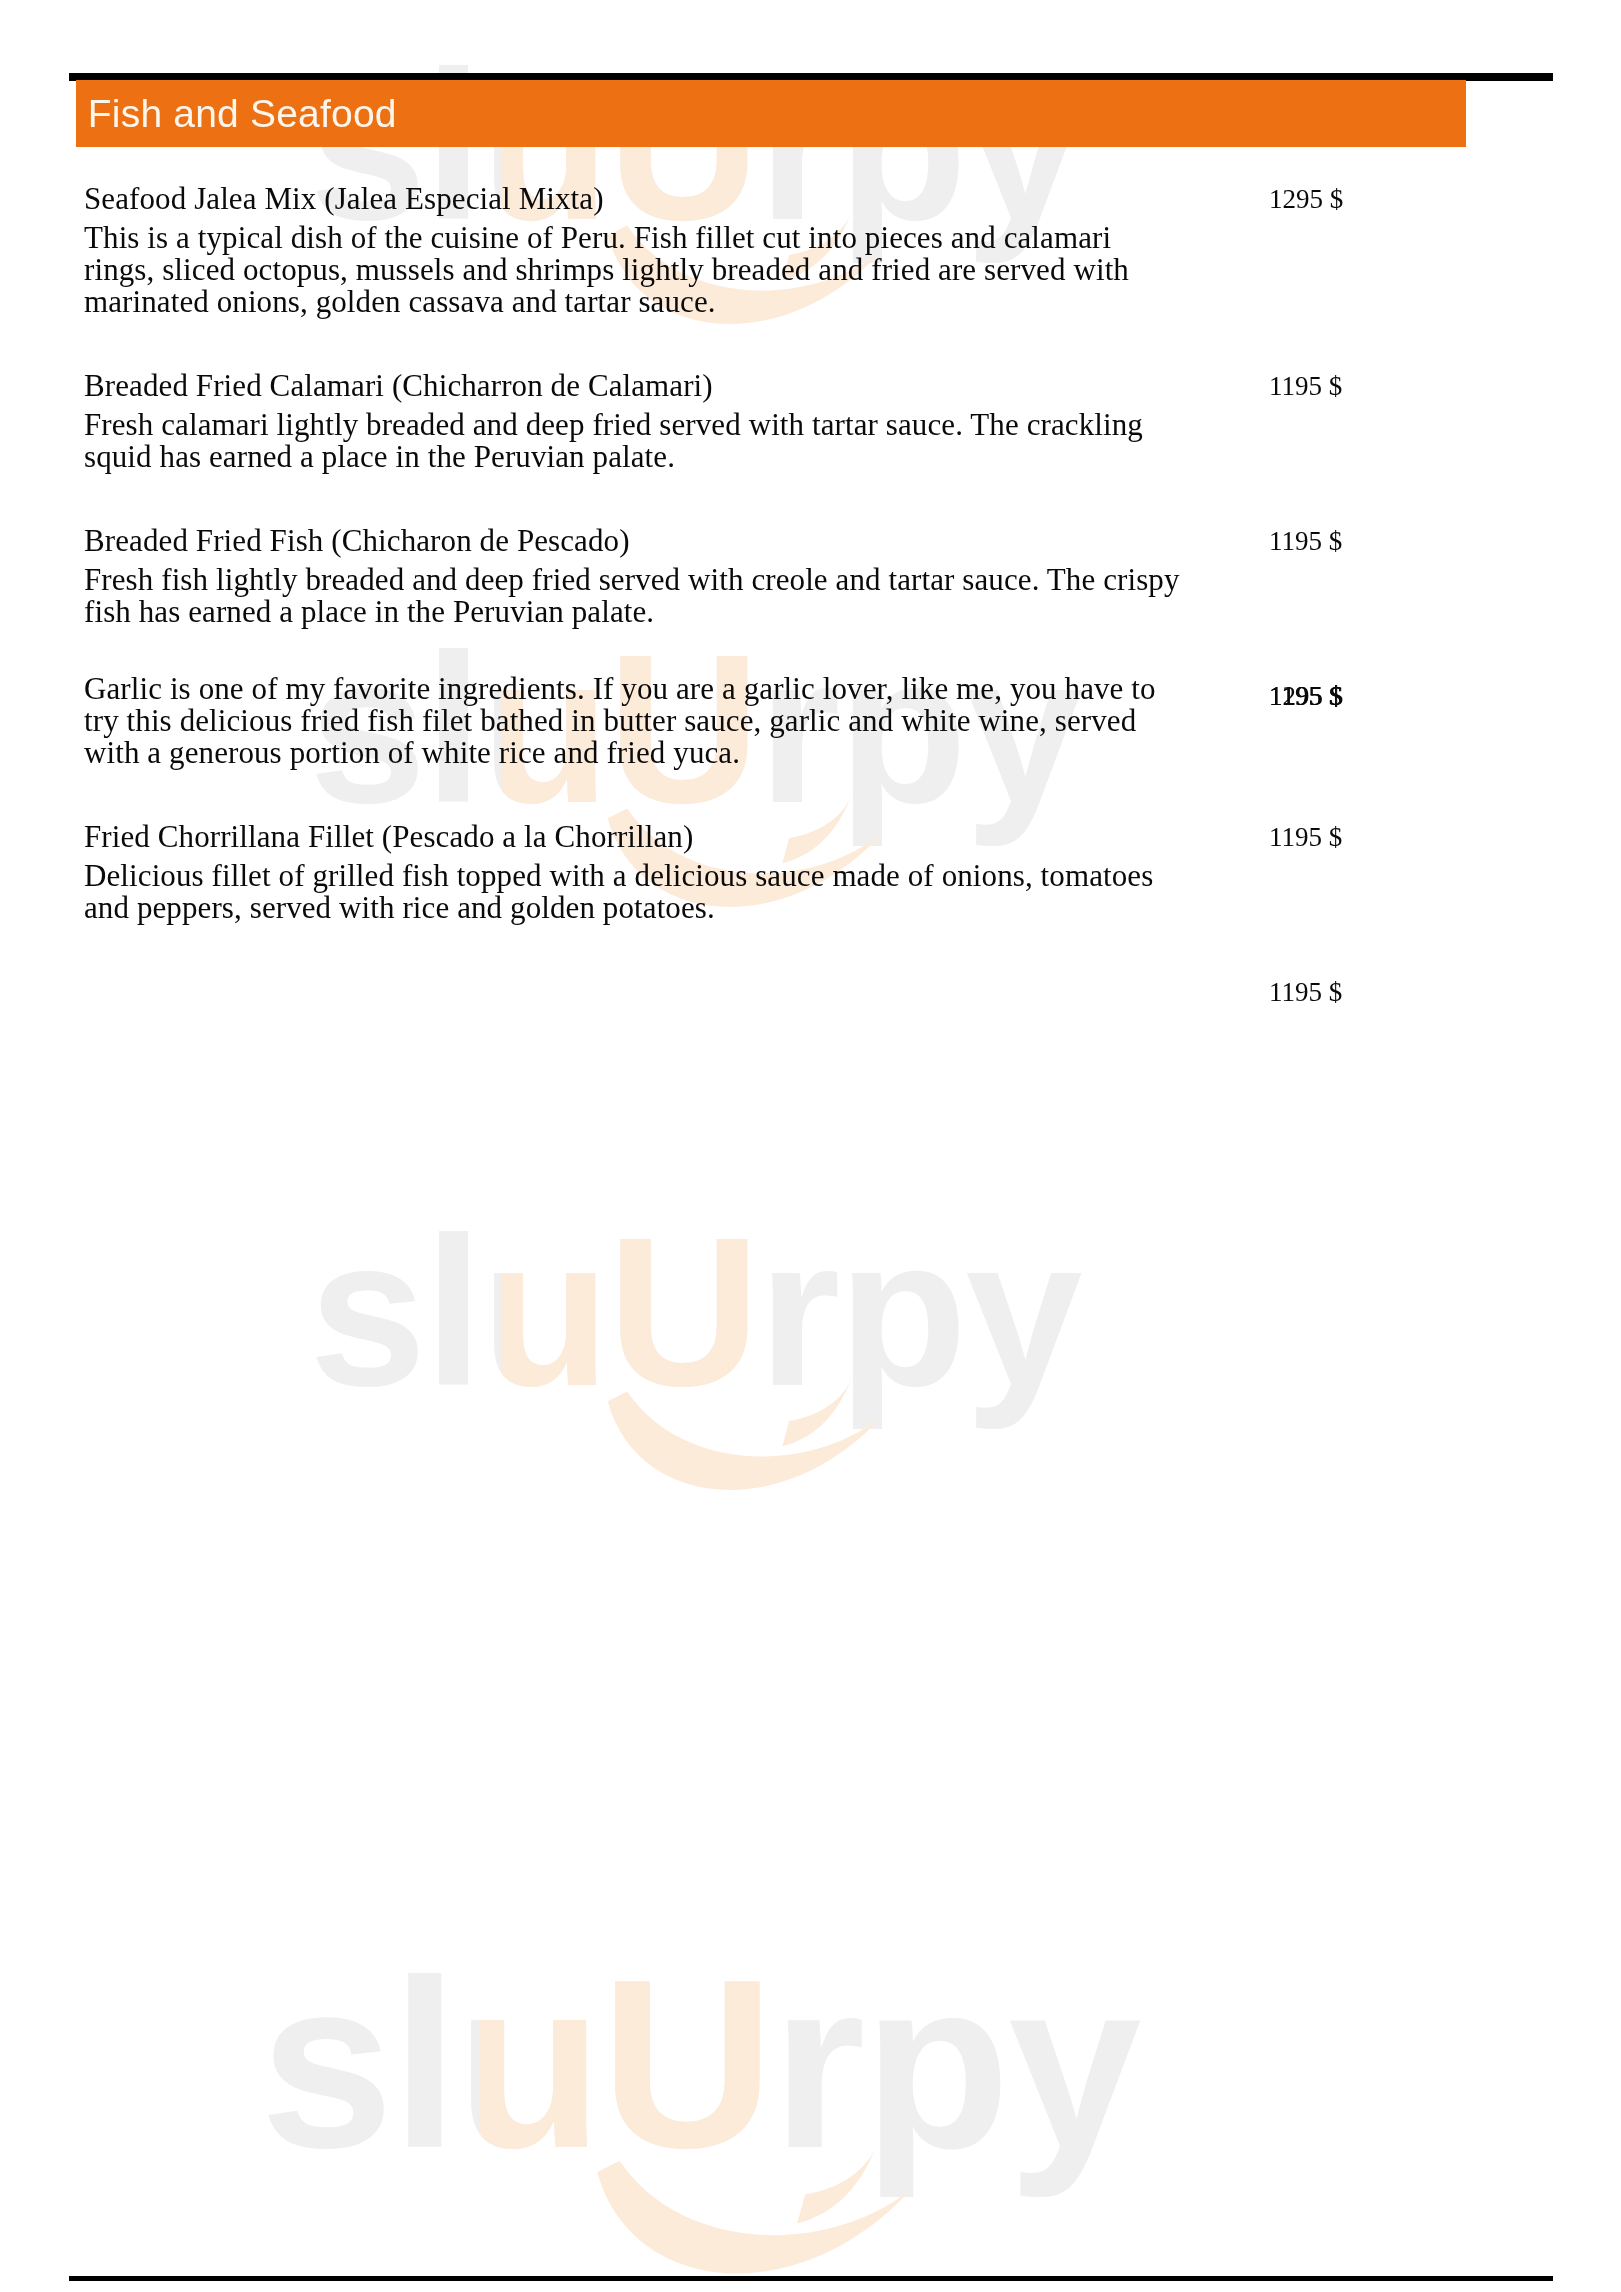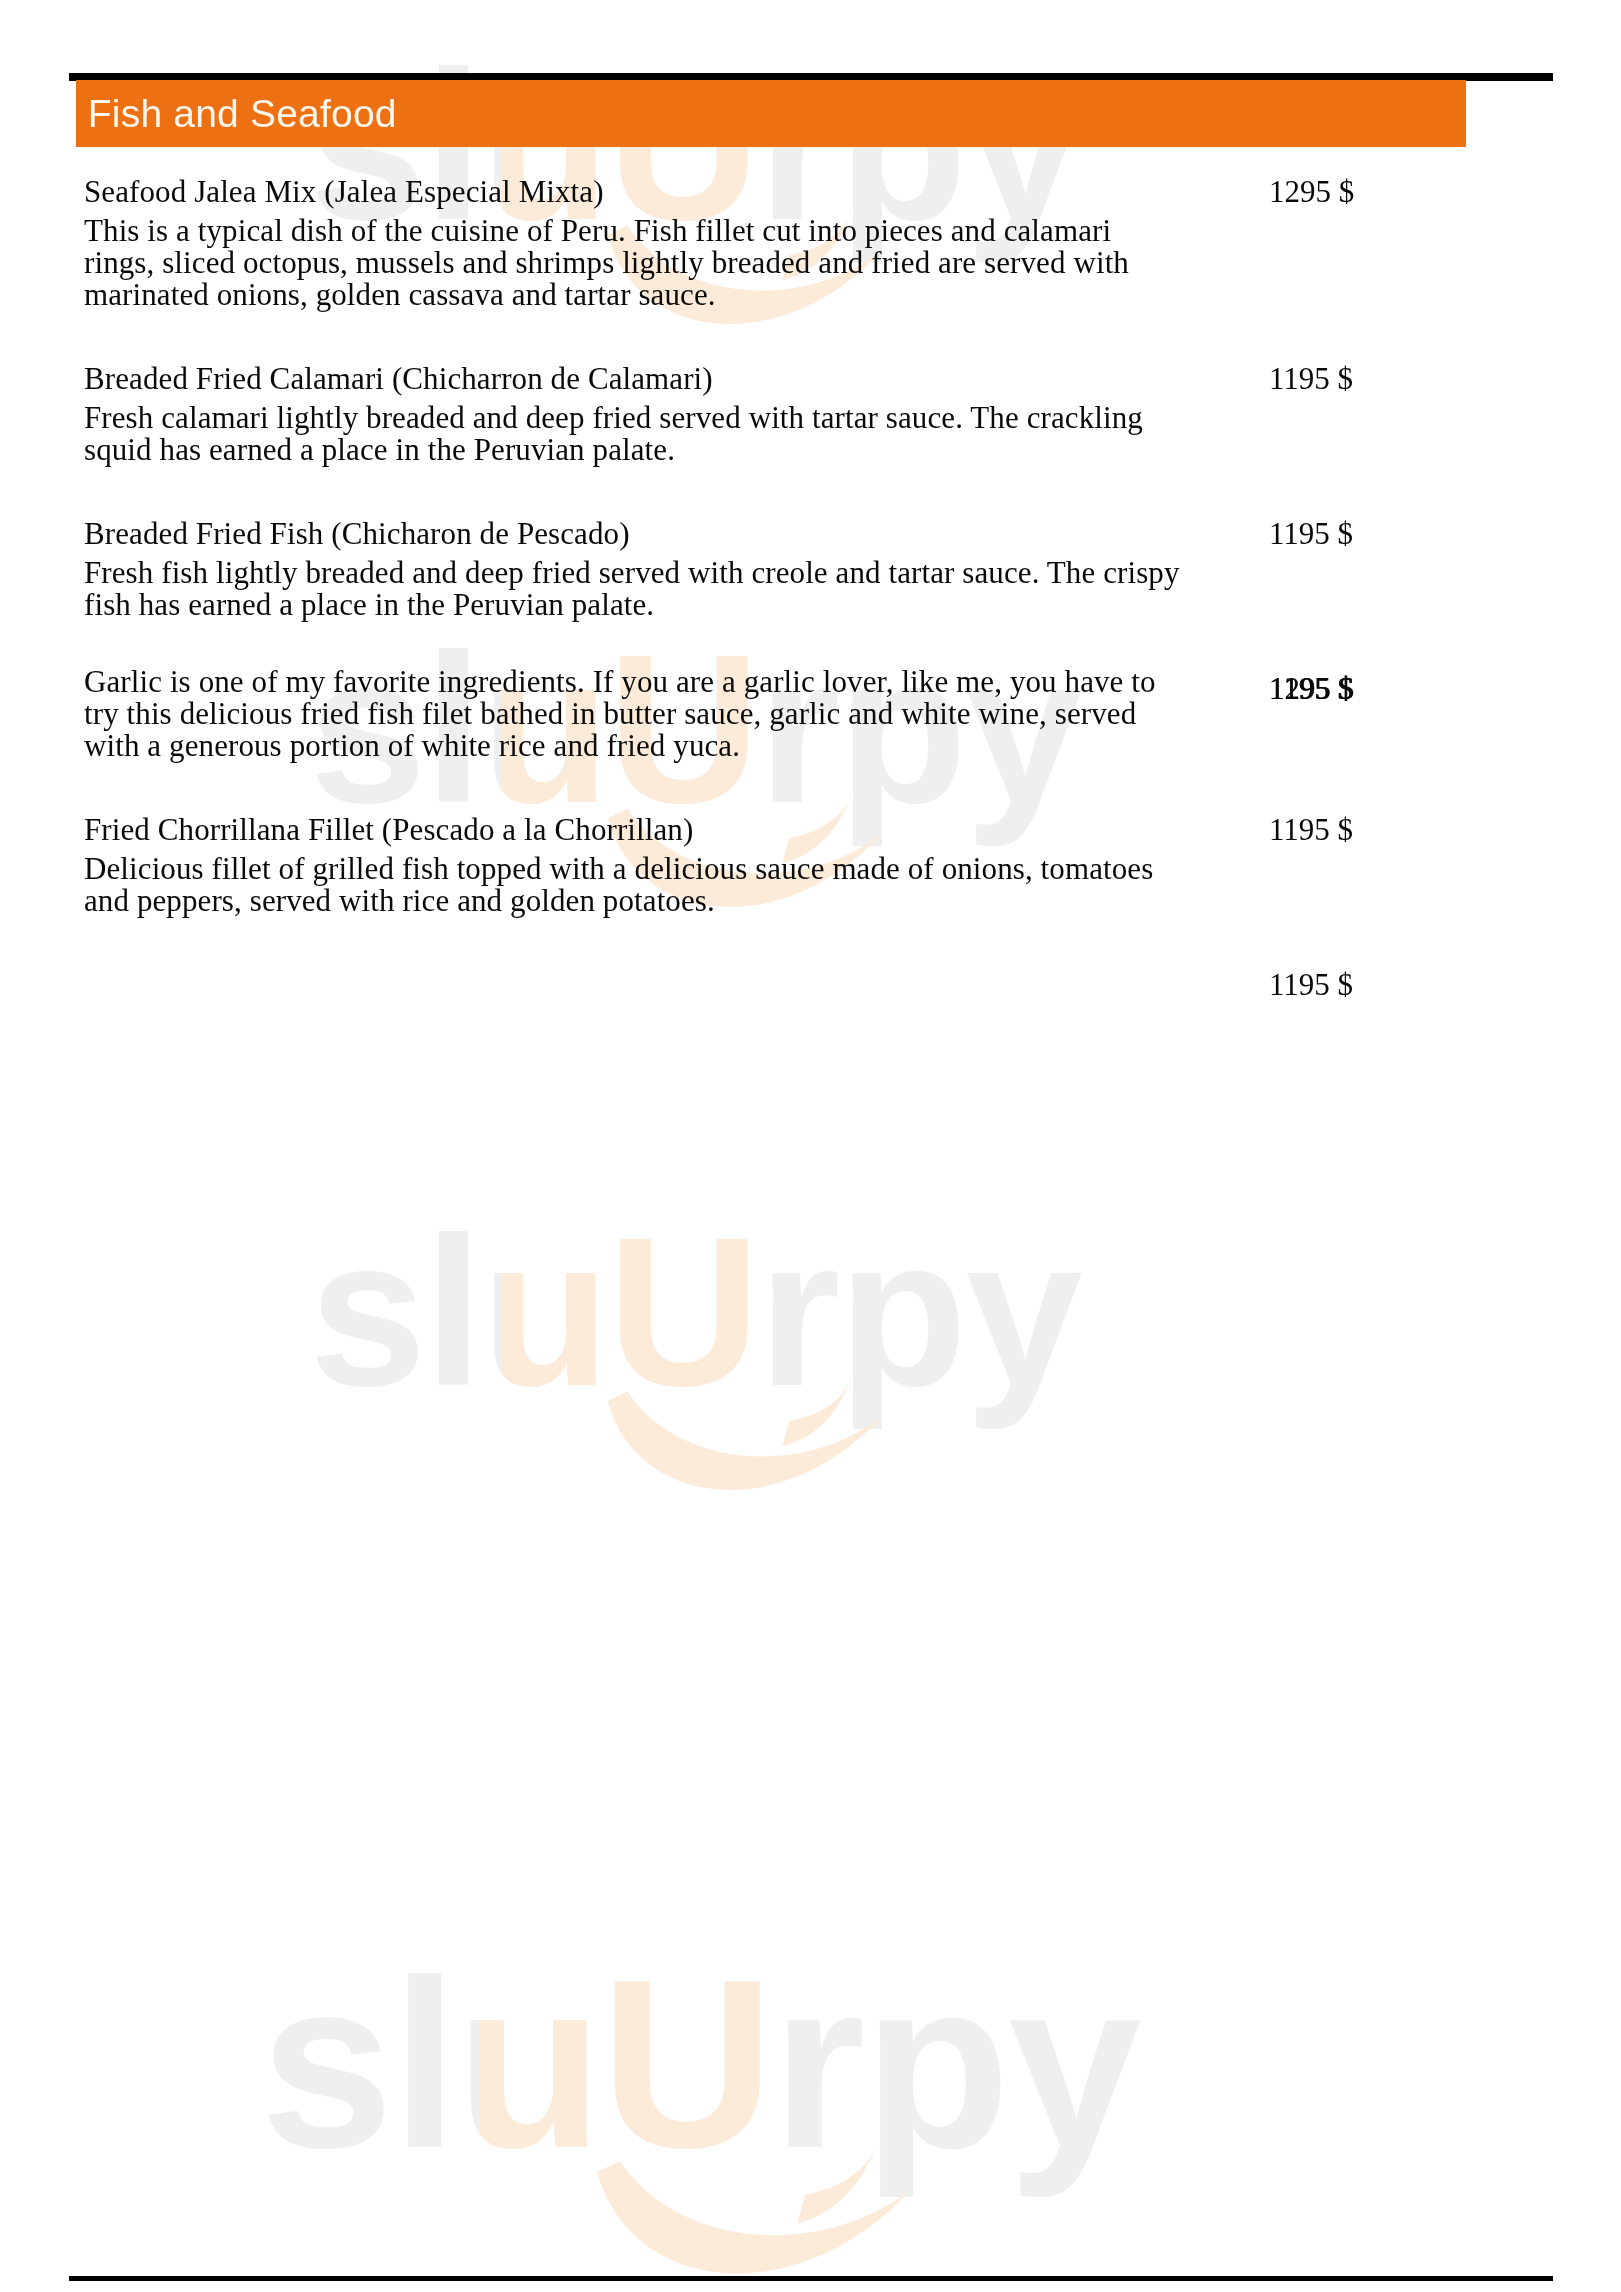--- a/index.html
+++ b/index.html
@@ -89,21 +89,21 @@
   #menu-list {
     position: absolute;
     left: 0;
     top: 169px;
     width: 1621px;
   }
 
   .menu-item {
     position: relative;
     padding: 0 0 0 0;
-    margin: 0 0 45px 0;
+    margin: 7px 0 45px 0;
   }
   .menu-item:last-child { margin-bottom: 0; }
 
   .item-body {
     width: 1157px;
     margin-left: 84px;
   }
 
   .item-name {
     font-size: 31px;
@@ -118,21 +118,21 @@
     color: #0a0a0a;
     letter-spacing: 0.1px;
     max-width: 1103px;
   }
   .item-desc:empty { display: none; }
 
   .item-price {
     position: absolute;
     left: 1269px;
     top: 0;
-    font-size: 31px;
+    font-size: 27px;
     line-height: 46px;
     color: #0a0a0a;
     white-space: nowrap;
   }
 </style>
 </head>
 <body>
 
 <div id="watermark">
 

